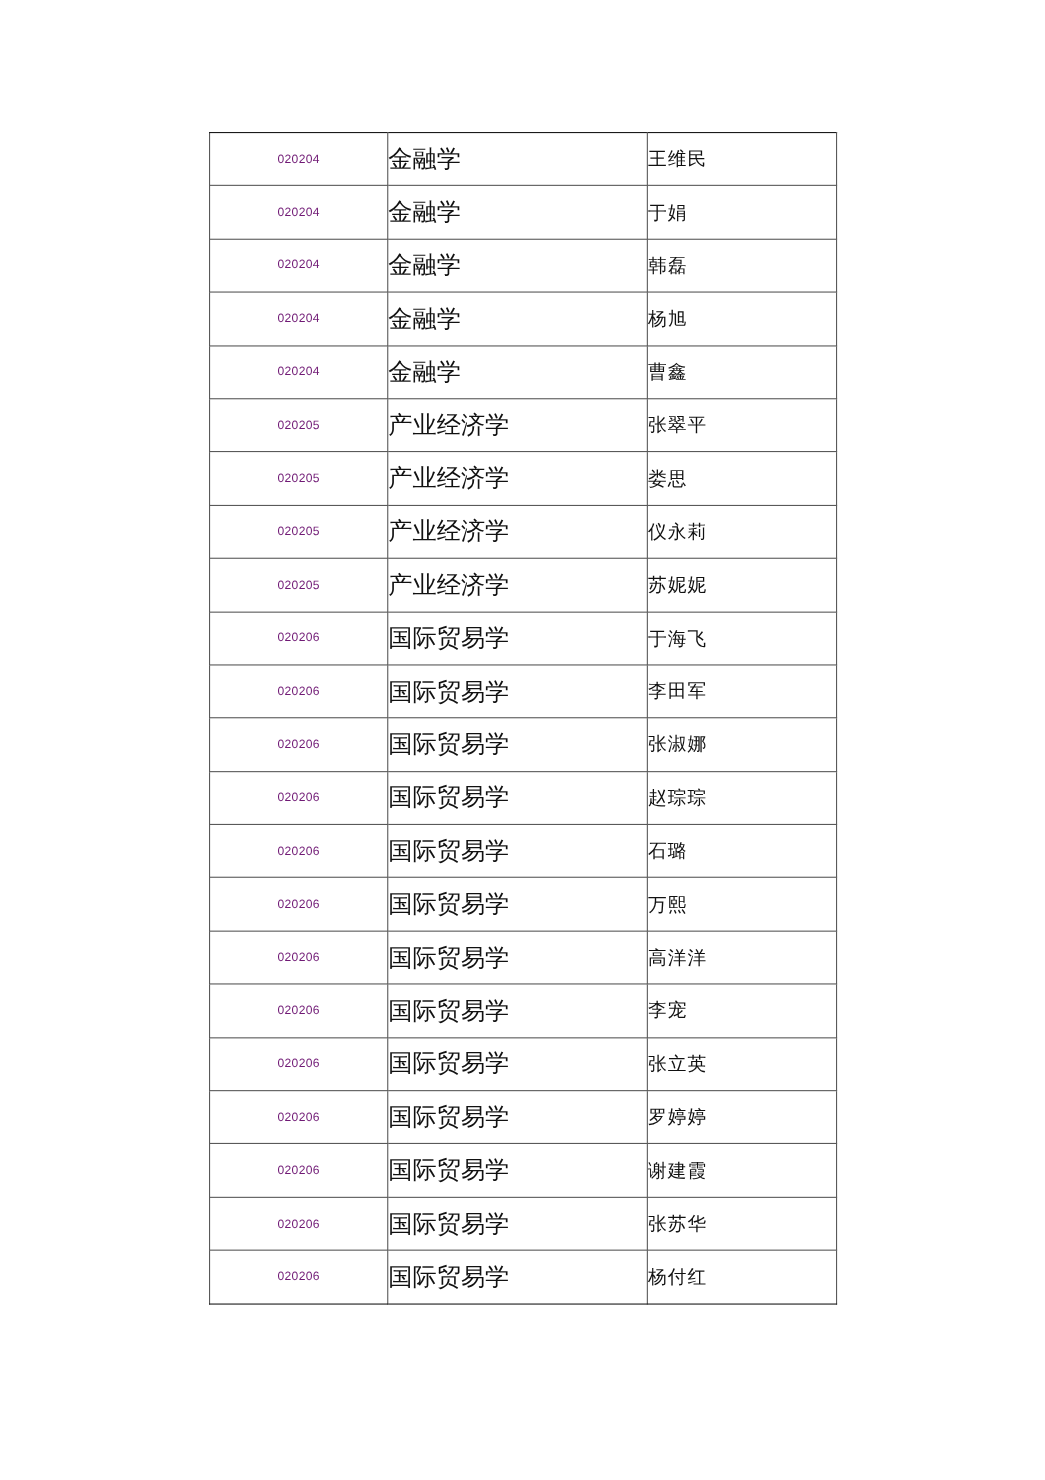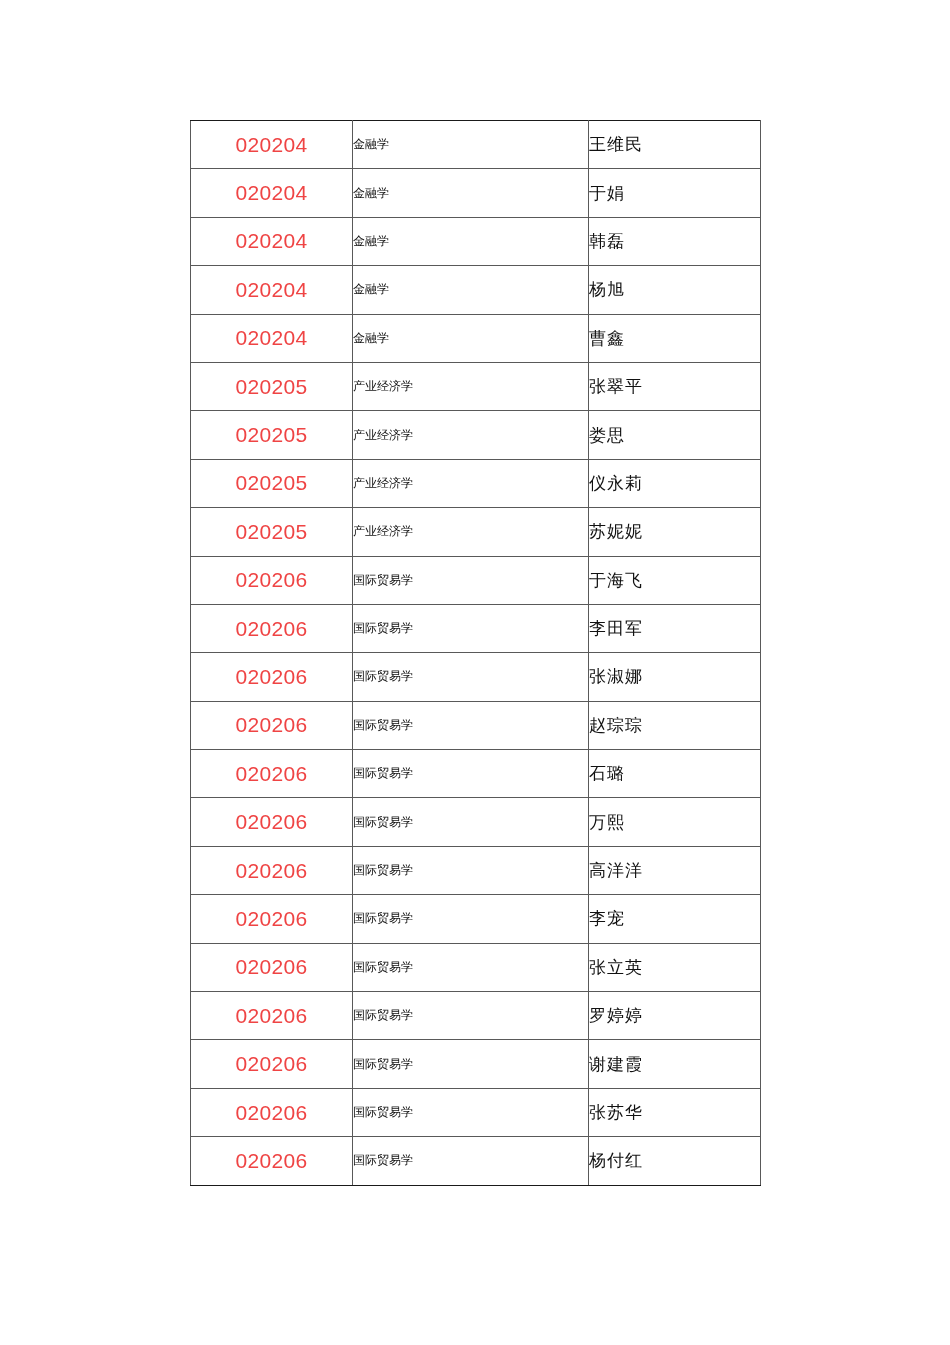--- a/index.html
+++ b/index.html
@@ -42,28 +42,28 @@
     padding: 0;
     vertical-align: middle;
     background: #ffffff;
   }
   .roster-table tr:first-child td { border-top-color: #1a1a1a; }
   .roster-table tr:last-child td  { border-bottom-color: #1a1a1a; }
 
   .cell-code {
     text-align: center;
     font-family: "Liberation Sans", "DejaVu Sans", sans-serif;
-    font-size: 21px;
+    font-size: 11px;
     letter-spacing: 0.3px;
-    color: #ef4444;
+    color: #701a75;
   }
   .cell-major {
     text-align: left;
     padding-left: 14px;
-    font-size: 12px;
+    font-size: 22px;
     color: #111111;
   }
   .cell-name {
     text-align: left;
     font-size: 17px;
     letter-spacing: 1px;
     color: #111111;
   }
 </style>
 </head>

